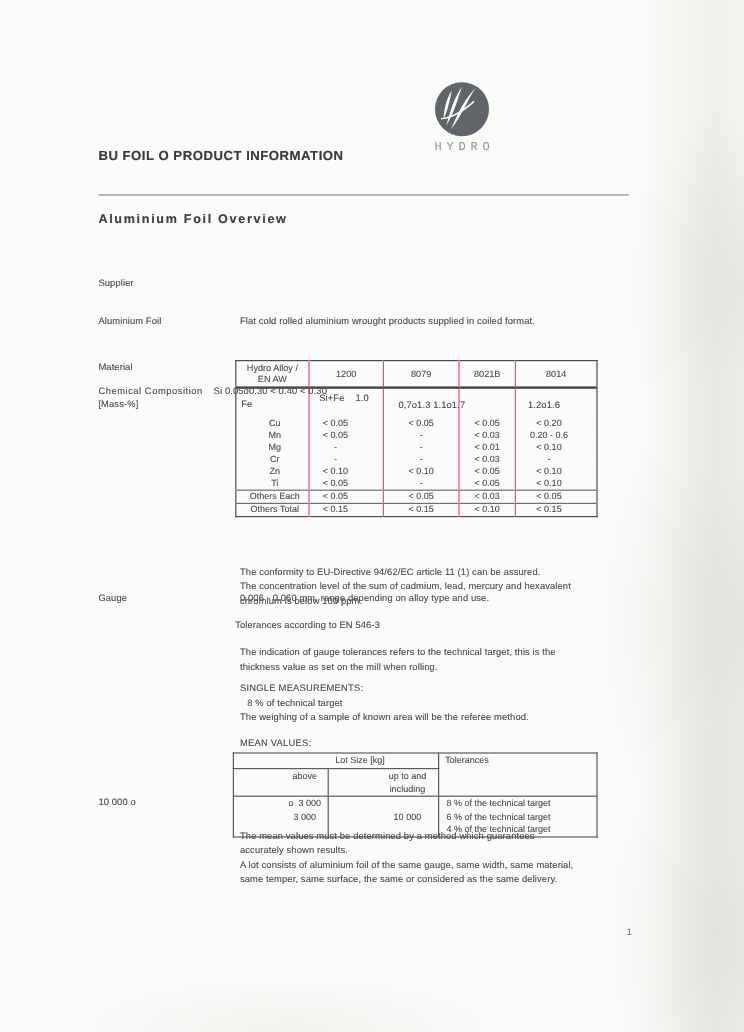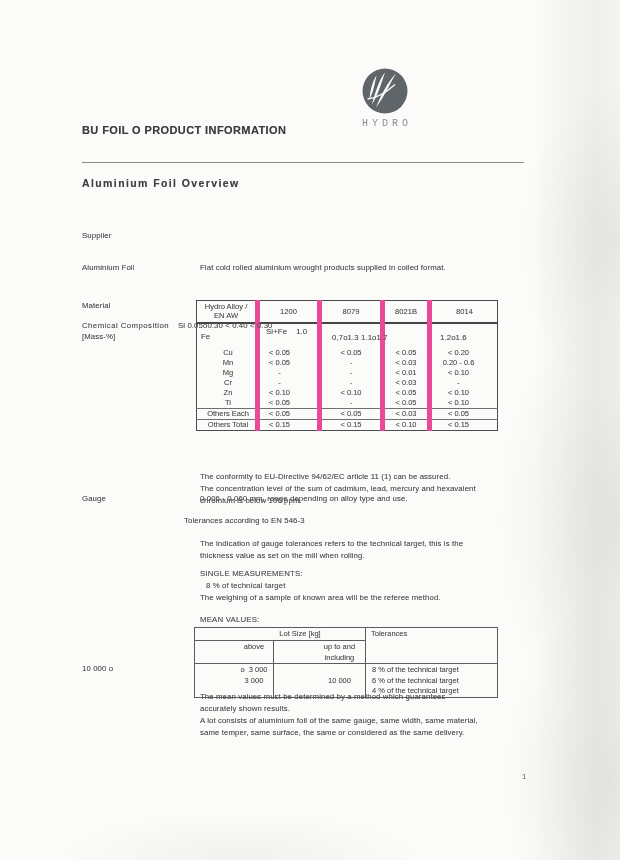--- a/index.html
+++ b/index.html
@@ -35,21 +35,21 @@
   .hydro-text {
     font-size:10px; letter-spacing:4px; color:#8d8f91; font-weight:normal;font-family:Liberation Mono, monospace;
   }
   
   table.chem {
     position:absolute; left:196px; top:300px;
     border-collapse:collapse; table-layout:fixed;
     border:1.2px solid #4c4c4c;
   }
   table.chem th, table.chem td {
-    border-left:5px solid #ec4899;
+    border-left:1px solid #ec4899;
     font-weight:normal; font-size:7.5px; line-height:10px;
     text-align:center; vertical-align:middle; color:#4e4e4e;
     text-shadow:0 0 0.5px rgba(90,90,90,0.4);
     overflow:visible;
   }
   table.chem th:first-child, table.chem td:first-child { border-left:none; }
   table.chem tr.head th { border-bottom:2px solid #454545; font-size:7.6px; line-height:9.5px; height:22px; }
   table.chem tr.sife td { height:25px; }
   table.chem tr.r td { height:10px; }
   table.chem td.el { text-align:center; padding-left:4px; }
@@ -191,21 +191,21 @@
 <div class="abs t" style="left:266px; top:326px; white-space:nowrap;">Si+Fe&nbsp;&nbsp;&nbsp;&nbsp;1.0</div>
 <div class="abs t" style="left:332px; top:332px; white-space:nowrap;">0,7o1.3 1.1o1.7</div>
 <div class="abs t" style="left:440px; top:332px; white-space:nowrap;">1.2o1.6</div>
 
 <div class="abs t pre" style="left:200px; top:471px; width:310px;">The conformity to EU-Directive 94/62/EC article 11 (1) can be assured.
 The concentration level of the sum of cadmium, lead, mercury and hexavalent
 chromium is below 100 ppm.</div>
 
 <div class="abs t" style="left:82px; top:493px;">Gauge</div>
 <div class="abs t" style="left:200px; top:493px;">0.006 - 0.060 mm, range depending on alloy type and use.</div>
-<div class="abs t" style="left:184px; top:515px;">Tolerances according to EN 546-3</div>
+<div class="abs t" style="left:196px; top:515px;">Tolerances according to EN 546-3</div>
 <div class="abs t pre" style="left:200px; top:538px; width:312px;">The indication of gauge tolerances refers to the technical target, this is the
 thickness value as set on the mill when rolling.</div>
 <div class="abs t caps" style="left:200px; top:568px;">SINGLE MEASUREMENTS:</div>
 <div class="abs t" style="left:206px; top:580px;">8 % of technical target</div>
 <div class="abs t" style="left:200px; top:592px;">The weighing of a sample of known area will be the referee method.</div>
 <div class="abs t caps" style="left:200px; top:614px;">MEAN VALUES:</div>
 
 <table class="mean">
   <colgroup>
       <col style="width:79px">

